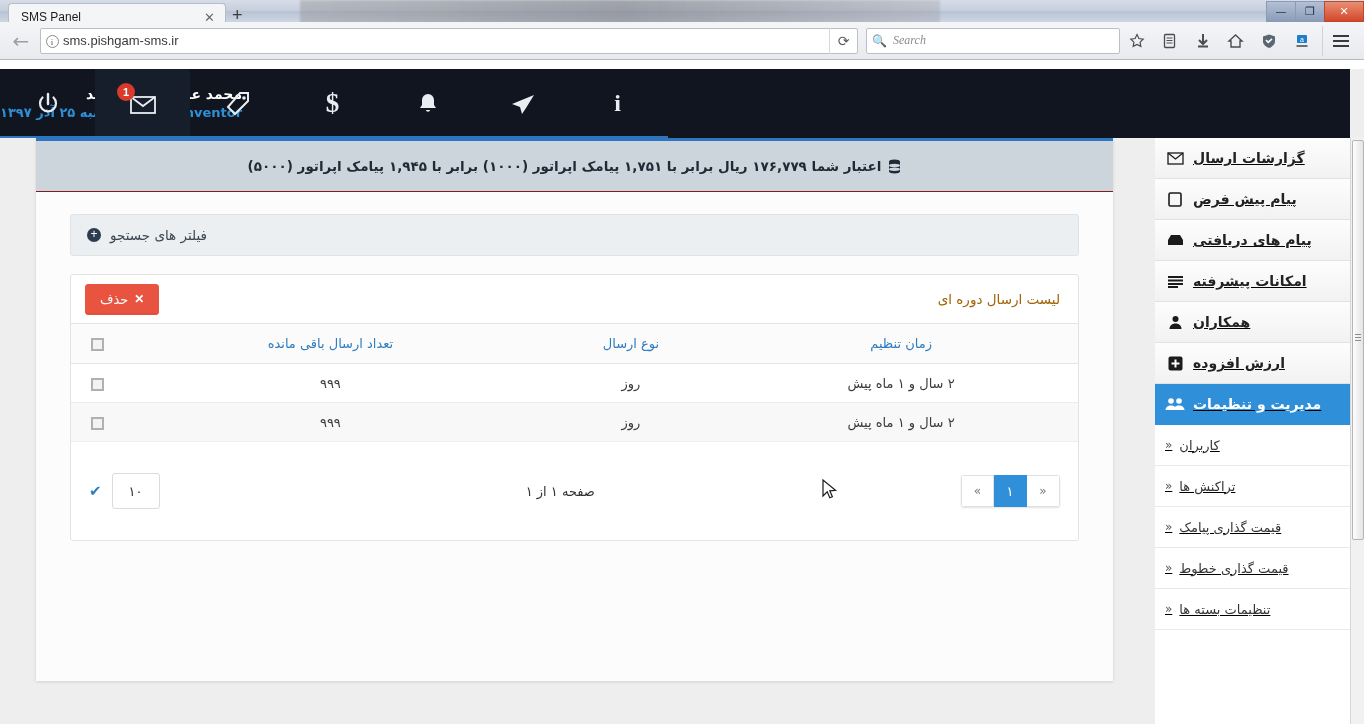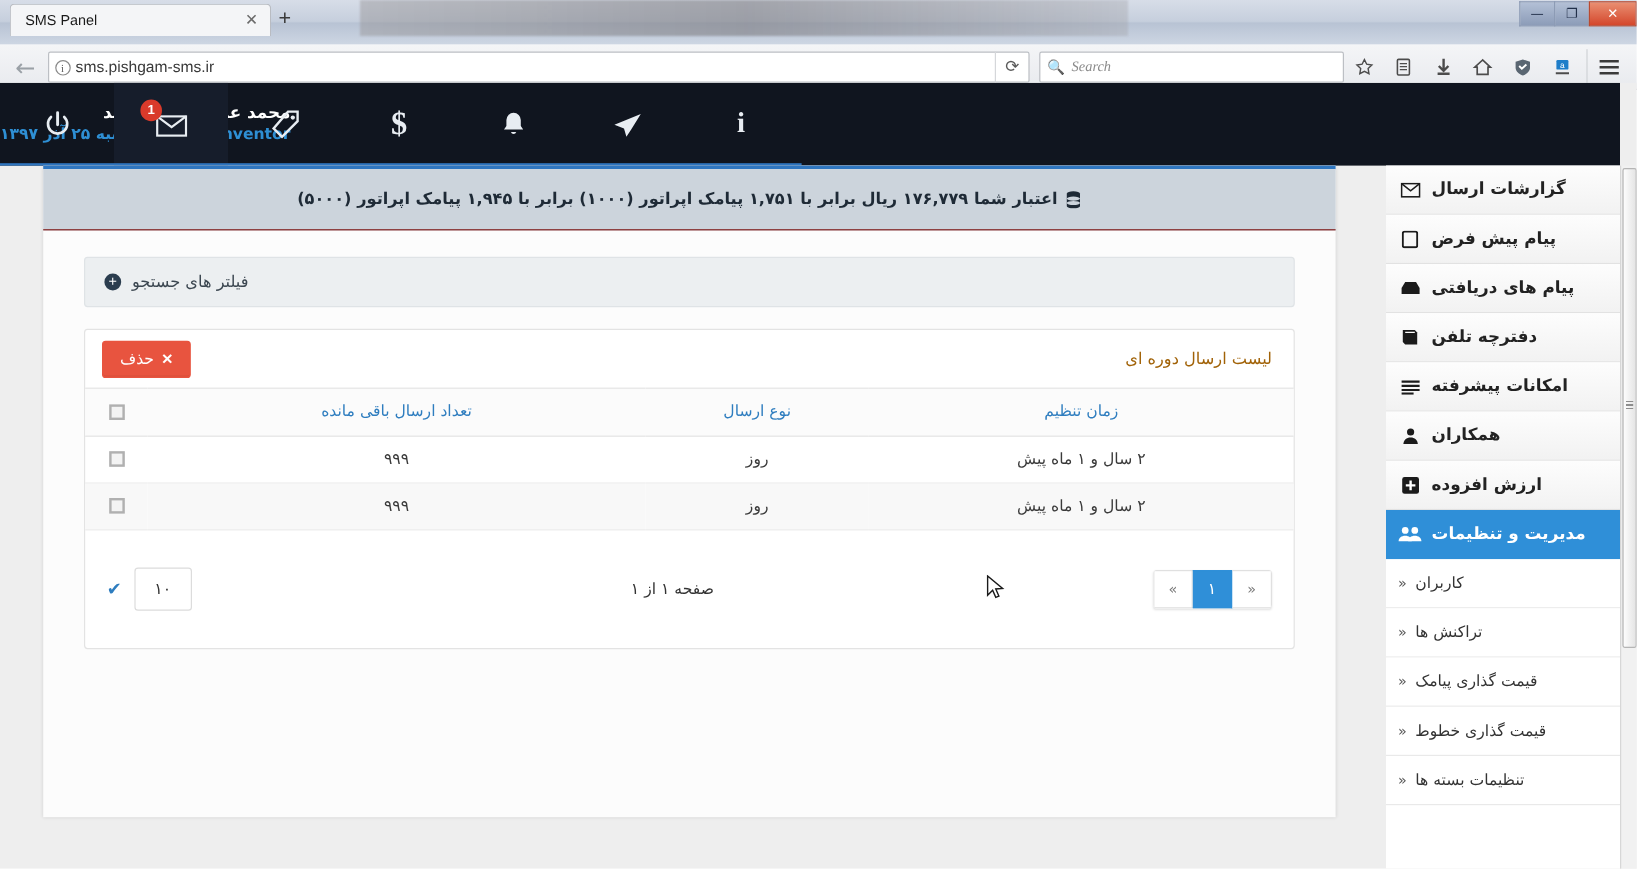--- a/index.html
+++ b/index.html
@@ -7,21 +7,21 @@
     width: 1364px; height: 724px;
     overflow: hidden;
     font-family: "DejaVu Sans", "Liberation Sans", sans-serif;
     background: #ffffff;
   }
 
   
   .browser { width: 1364px; height: 724px; position: relative; background:#fff; }
 
   .titlebar {
-    height: 37px;
+    height: 22px;
     background: linear-gradient(180deg,#d7dde8 0%, #c6cfdd 48%, #b8c3d4 52%, #cdd6e3 100%);
     position: relative;
     direction: ltr;
     overflow: hidden;
   }
   .titlebar-blur {
     position:absolute; left: 300px; top:0; width: 640px; height: 30px;
     background: linear-gradient(90deg, rgba(150,148,150,0.45), rgba(120,118,122,0.55), rgba(160,160,165,0.35));
     filter: blur(1px);
   }
@@ -130,21 +130,21 @@
     display:flex; align-items:center; justify-content:center;
     font-family:"Liberation Sans",sans-serif;
   }
   .hdr-underline {
     position:absolute; left:0; top:67px; width: 668px; height: 2px; background:#2f76c0;
   }
 
   
   .sidebar {
     position:absolute; right: 14px; top: 69px; width: 195px; height: 586px;
-    background:#fff; direction: rtl; overflow: hidden;
+    background:#fff; direction: rtl; overflow: hidden; text-decoration: underline;
   }
   .side-item {
     height: 41px; display:flex; align-items:center; justify-content: flex-end;
     padding: 0 12px 0 10px;
     border-bottom: 1px solid #e2e2e2;
     background: linear-gradient(180deg,#fdfdfd,#f2f2f2);
     font-size: 14px; color:#222; cursor:pointer; white-space: nowrap;
   }
   .side-item .slabel { margin-left: 8px; font-weight: bold; }
   .side-item .sicon { width: 20px; display:flex; align-items:center; justify-content:center; color:#1b1b1b; }
@@ -403,29 +403,20 @@
           <svg width="14" height="15" viewBox="0 0 14 15">
               <rect x="1" y="1" width="12" height="13" rx="1.5" fill="none" stroke="#1b1b1b" stroke-width="1.6"></rect>
             </svg>
         </span>
       </div>
       <div class="side-item">
         <span class="slabel">پیام های دریافتی</span>
         <span class="sicon">
           <svg width="17" height="13" viewBox="0 0 17 13">
               <path d="M1 11h15V6l-3-5H4L1 6z" fill="#1b1b1b"></path>
-            </svg>
-        </span>
-      </div>
-      <div class="side-item">
-        <span class="slabel">دفترچه تلفن</span>
-        <span class="sicon">
-          <svg width="16" height="14" viewBox="0 0 16 14">
-              <path d="M2 1h10l2 2v10H4l-2-2z" fill="#1b1b1b"></path>
-              <path d="M4 3h8" stroke="#fff" stroke-width="1"></path>
             </svg>
         </span>
       </div>
       <div class="side-item">
         <span class="slabel">امکانات پیشرفته</span>
         <span class="sicon">
           <svg width="17" height="13" viewBox="0 0 17 13">
               <path d="M1 2h15M1 5.5h15M1 9h15M1 12h10" stroke="#1b1b1b" stroke-width="1.8"></path>
             </svg>
         </span>

